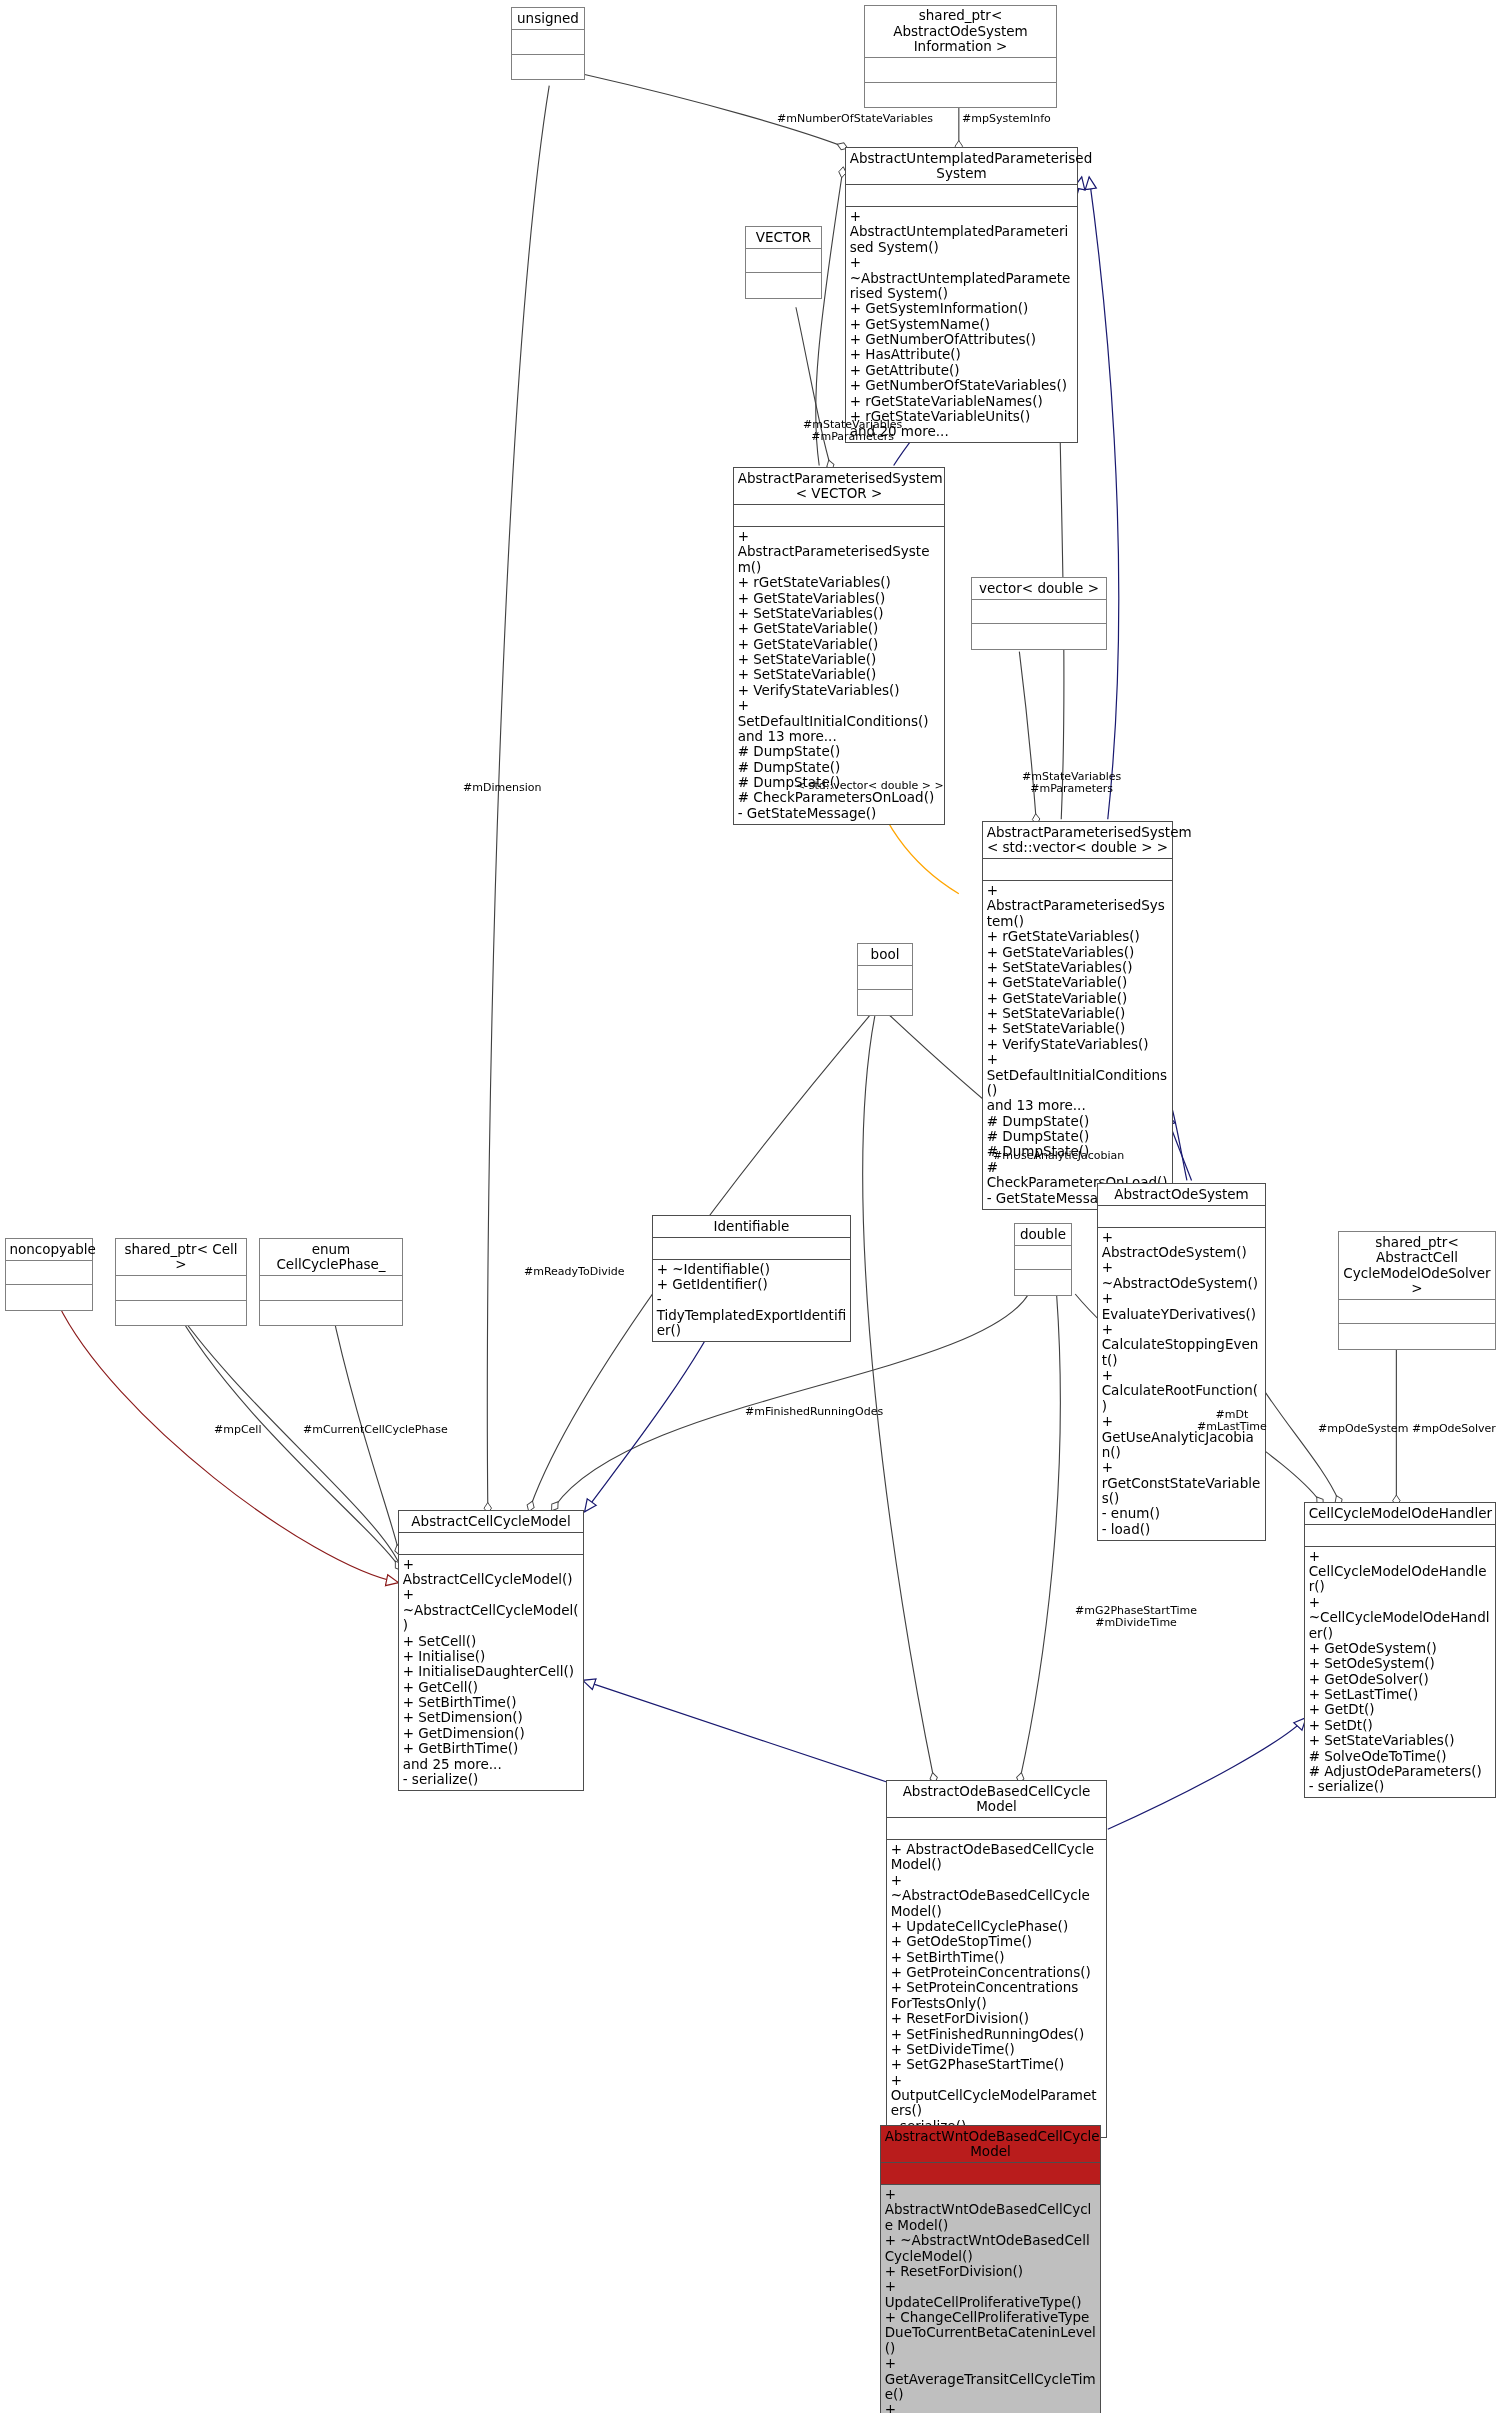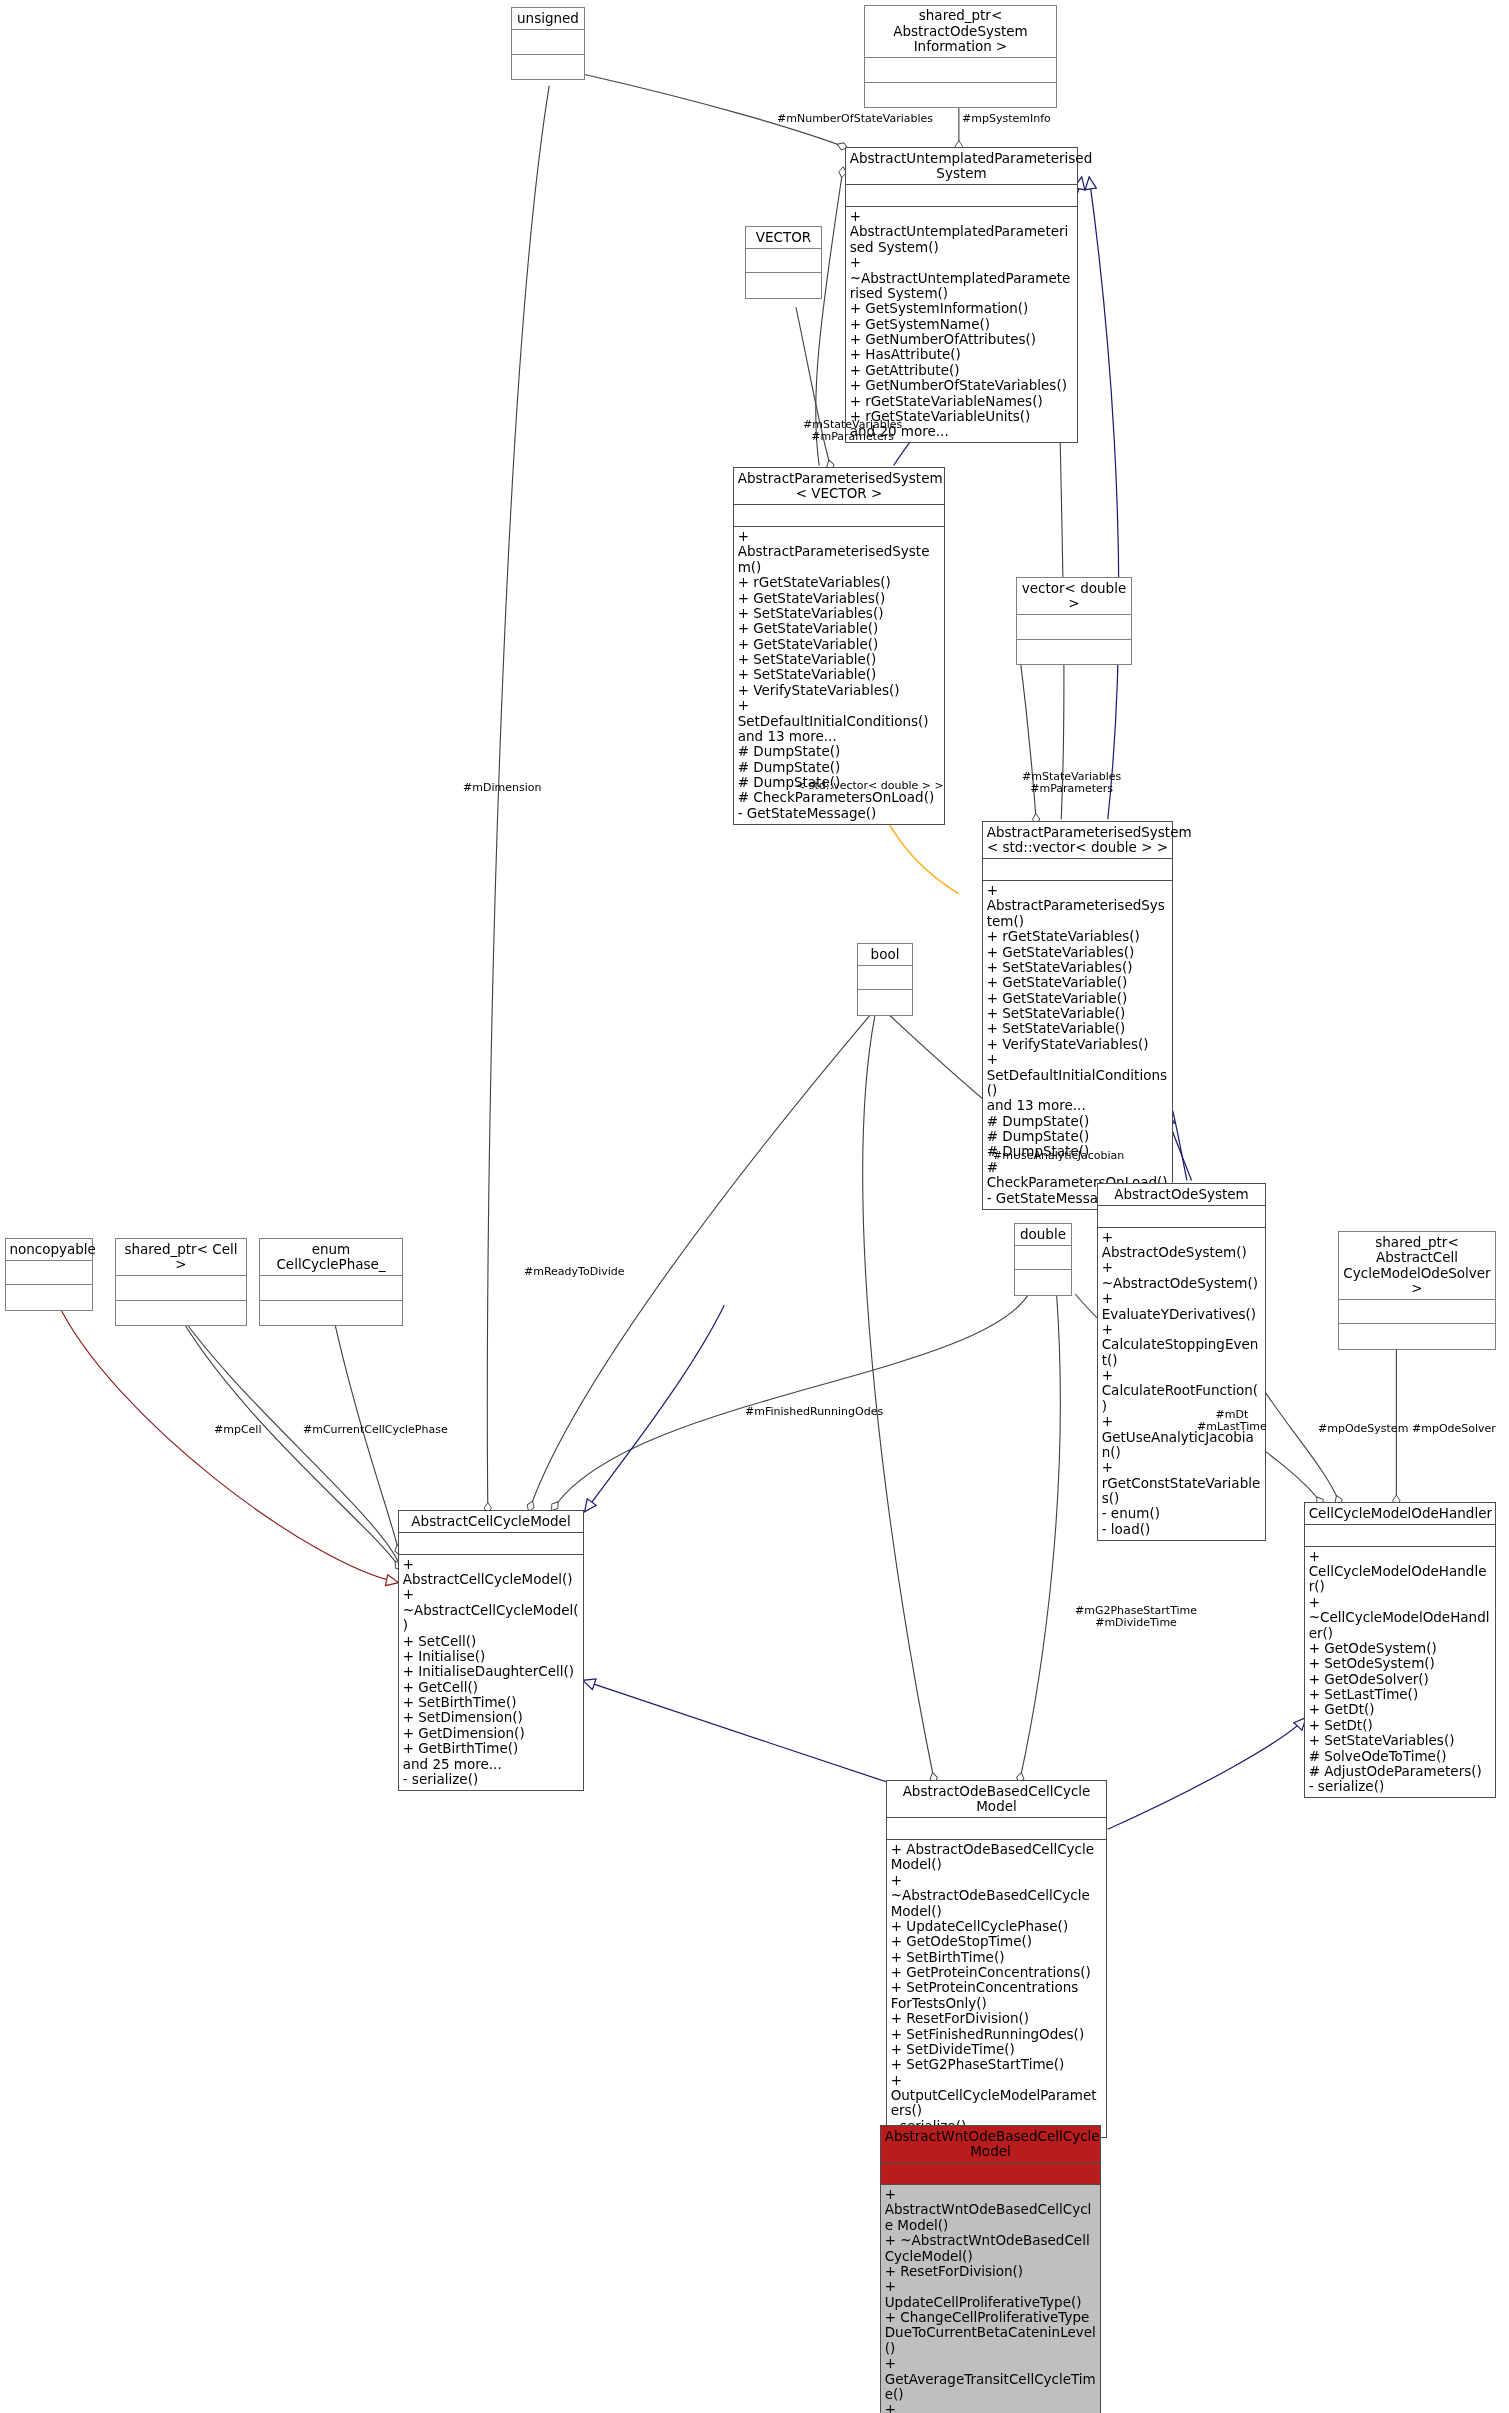--- a/index.html
+++ b/index.html
@@ -227,21 +227,21 @@
       <div>+ SetDefaultInitialConditions()</div>
       <div>and 13 more...</div>
       <div># DumpState()</div>
       <div># DumpState()</div>
       <div># DumpState()</div>
       <div># CheckParametersOnLoad()</div>
       <div>- GetStateMessage()</div>
     </div>
   </div>
 
-  <div class="node empty" style="left:1016px; top:577px; width:116px;">
+  <div class="node empty" style="left:971px; top:577px; width:136px;">
     <div class="title">vector&lt; double &gt;</div>
     <div class="attrs"></div>
     <div class="methods"></div>
   </div>
 
   <div class="node strong" style="left:982px; top:821px; width:191px;">
     <div class="title">AbstractParameterisedSystem
 &lt; std::vector&lt; double &gt; &gt;</div>
     <div class="attrs"></div>
     <div class="methods">
@@ -303,20 +303,29 @@
     <div class="attrs"></div>
     <div class="methods"></div>
   </div>
 
   <div class="node empty" style="left:259px; top:1238px; width:144px;">
     <div class="title">enum CellCyclePhase_</div>
     <div class="attrs"></div>
     <div class="methods"></div>
   </div>
 
+  <div class="node strong" style="left:652px; top:1215px; width:199px;">
+    <div class="title">Identifiable</div>
+    <div class="attrs"></div>
+    <div class="methods">
+      <div>+ ~Identifiable()</div>
+      <div>+ GetIdentifier()</div>
+      <div>- TidyTemplatedExportIdentifier()</div>
+    </div>
+  </div>
 
   <div class="node empty" style="left:1338px; top:1231px; width:158px;">
     <div class="title">shared_ptr&lt; AbstractCell
 CycleModelOdeSolver &gt;</div>
     <div class="attrs"></div>
     <div class="methods"></div>
   </div>
 
   <div class="node strong" style="left:398px; top:1510px; width:186px;">
     <div class="title">AbstractCellCycleModel</div>

